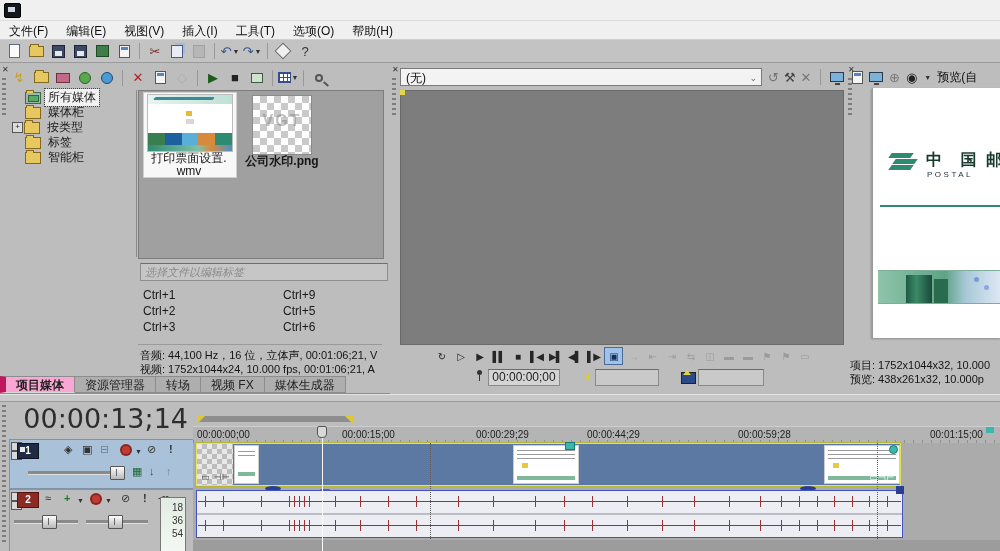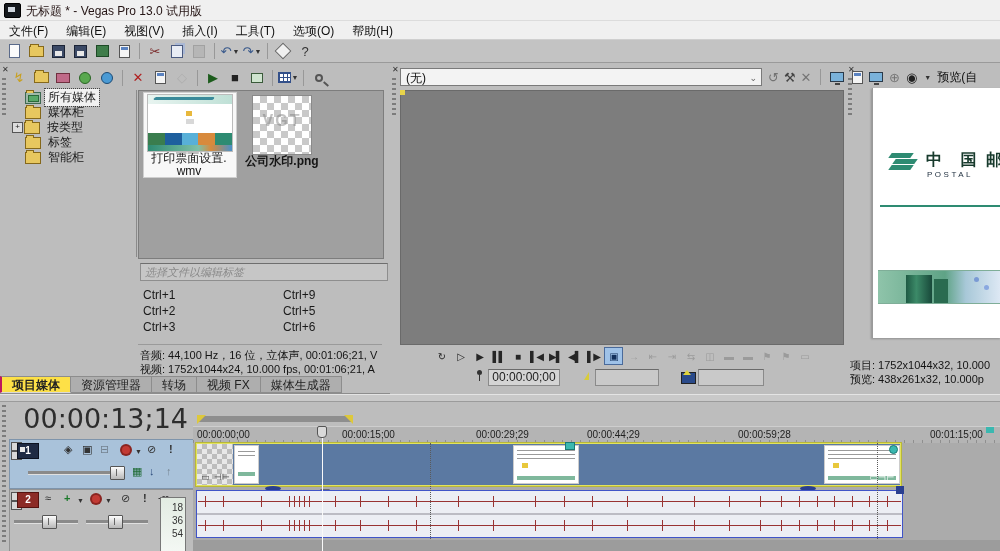--- a/index.html
+++ b/index.html
@@ -69,21 +69,21 @@
   #mthumb2{left:252px;top:95px;width:58px;height:58px;border:1px solid #8a8a8a;}
   .checker{background-color:#fff;background-image:linear-gradient(45deg,#c9c9c9 25%,transparent 25%,transparent 75%,#c9c9c9 75%),linear-gradient(45deg,#c9c9c9 25%,transparent 25%,transparent 75%,#c9c9c9 75%);background-size:14px 14px;background-position:0 0,7px 7px;}
   .checker-sm{background-color:#e8e8e8;background-image:linear-gradient(45deg,#bdbdbd 25%,transparent 25%,transparent 75%,#bdbdbd 75%),linear-gradient(45deg,#bdbdbd 25%,transparent 25%,transparent 75%,#bdbdbd 75%);background-size:10px 10px;background-position:0 0,5px 5px;}
   #wmark{left:254px;top:112px;width:56px;text-align:center;font-size:16px;font-weight:bold;color:rgba(120,120,120,.45);letter-spacing:2px;}
   #tag-field{left:140px;top:263px;width:238px;height:16px;background:#c6c6c6;border:1px solid #8e8e8e;border-top-color:#6e6e6e;font-style:italic;font-size:11px;color:#8a8a8a;line-height:16px;padding:0 4px;}
   #shortcuts{left:143px;top:288px;width:232px;display:grid;grid-template-columns:140px 1fr;row-gap:2px;font-size:12px;}
   #info-div{left:138px;top:344px;width:244px;height:1px;background:#9a9a9a;}
   .info-line{left:140px;font-size:11px;white-space:nowrap;color:#141414;}
   #media-tabs{left:0px;top:376px;height:17px;display:flex;}
   .tab{font-size:12px;line-height:16px;padding:0 10px;background:#aeaeae;border:1px solid #8d8d8d;border-left:none;color:#222;white-space:nowrap;}
-  .tab.active{background:#fde047;border-bottom-color:#d9d9d9;font-weight:bold;border-left:2px solid #be185d;}
+  .tab.active{background:#f9a8d4;border-bottom-color:#d9d9d9;font-weight:bold;border-left:6px solid #be185d;}
   
   #trim-combo{left:400px;top:68px;width:362px;height:18px;background:#f3f3f3;border:1px solid #7a7a7a;font-size:12px;line-height:18px;padding:0 5px;box-sizing:border-box;color:#111;}
   #trim-combo .arr{position:absolute;right:4px;top:0;font-size:9px;color:#666;}
   #trim-icons{left:768px;top:68px;height:18px;display:flex;align-items:center;gap:5px;}
   #trim-video{left:400px;top:90px;width:444px;height:255px;background:#7d7d7d;border:1px solid #6a6a6a;box-sizing:border-box;}
   #trim-corner{left:400px;top:90px;width:5px;height:5px;background:#e8d44a;}
   #transport{left:405px;top:346px;width:436px;height:20px;display:flex;align-items:center;justify-content:center;gap:2px;}
   .tr-ic{min-width:17px;height:16px;display:flex;align-items:center;justify-content:center;font-size:10px;color:#262626;letter-spacing:-1px;}
   .tr-ic.active{background:#9fc2e8;border:1px solid #4a6a9a;color:#13305c;}
   .tr-ic.disabled{color:#9b9b9b;}
@@ -151,21 +151,20 @@
   #ph-handle{left:317px;top:426px;width:10px;height:12px;background:#d9d9d9;border:1px solid #555;border-radius:2px 2px 4px 4px;box-sizing:border-box;}
   #redge-tick{left:986px;top:427px;width:8px;height:6px;background:#3ab8b0;}
 </style>
 </head>
 <body>
 
 <div id="app">
 
   <div class="abs" id="titlebar">
     <div class="abs" id="app-icon"></div>
-    <div class="abs" id="title-text">无标题 * - Vegas Pro 13.0 试用版</div>
   </div>
 
   <div class="abs" id="menubar"><span class="menu-item">文件(F)</span><span class="menu-item">编辑(E)</span><span class="menu-item">视图(V)</span><span class="menu-item">插入(I)</span><span class="menu-item">工具(T)</span><span class="menu-item">选项(O)</span><span class="menu-item">帮助(H)</span></div>
 
   <div class="abs" id="toolbar">
       <span class="tbtn">
         <span class="mi mi-page"></span>
       </span>
       <span class="tbtn">
         <span class="mi mi-folder"></span>

